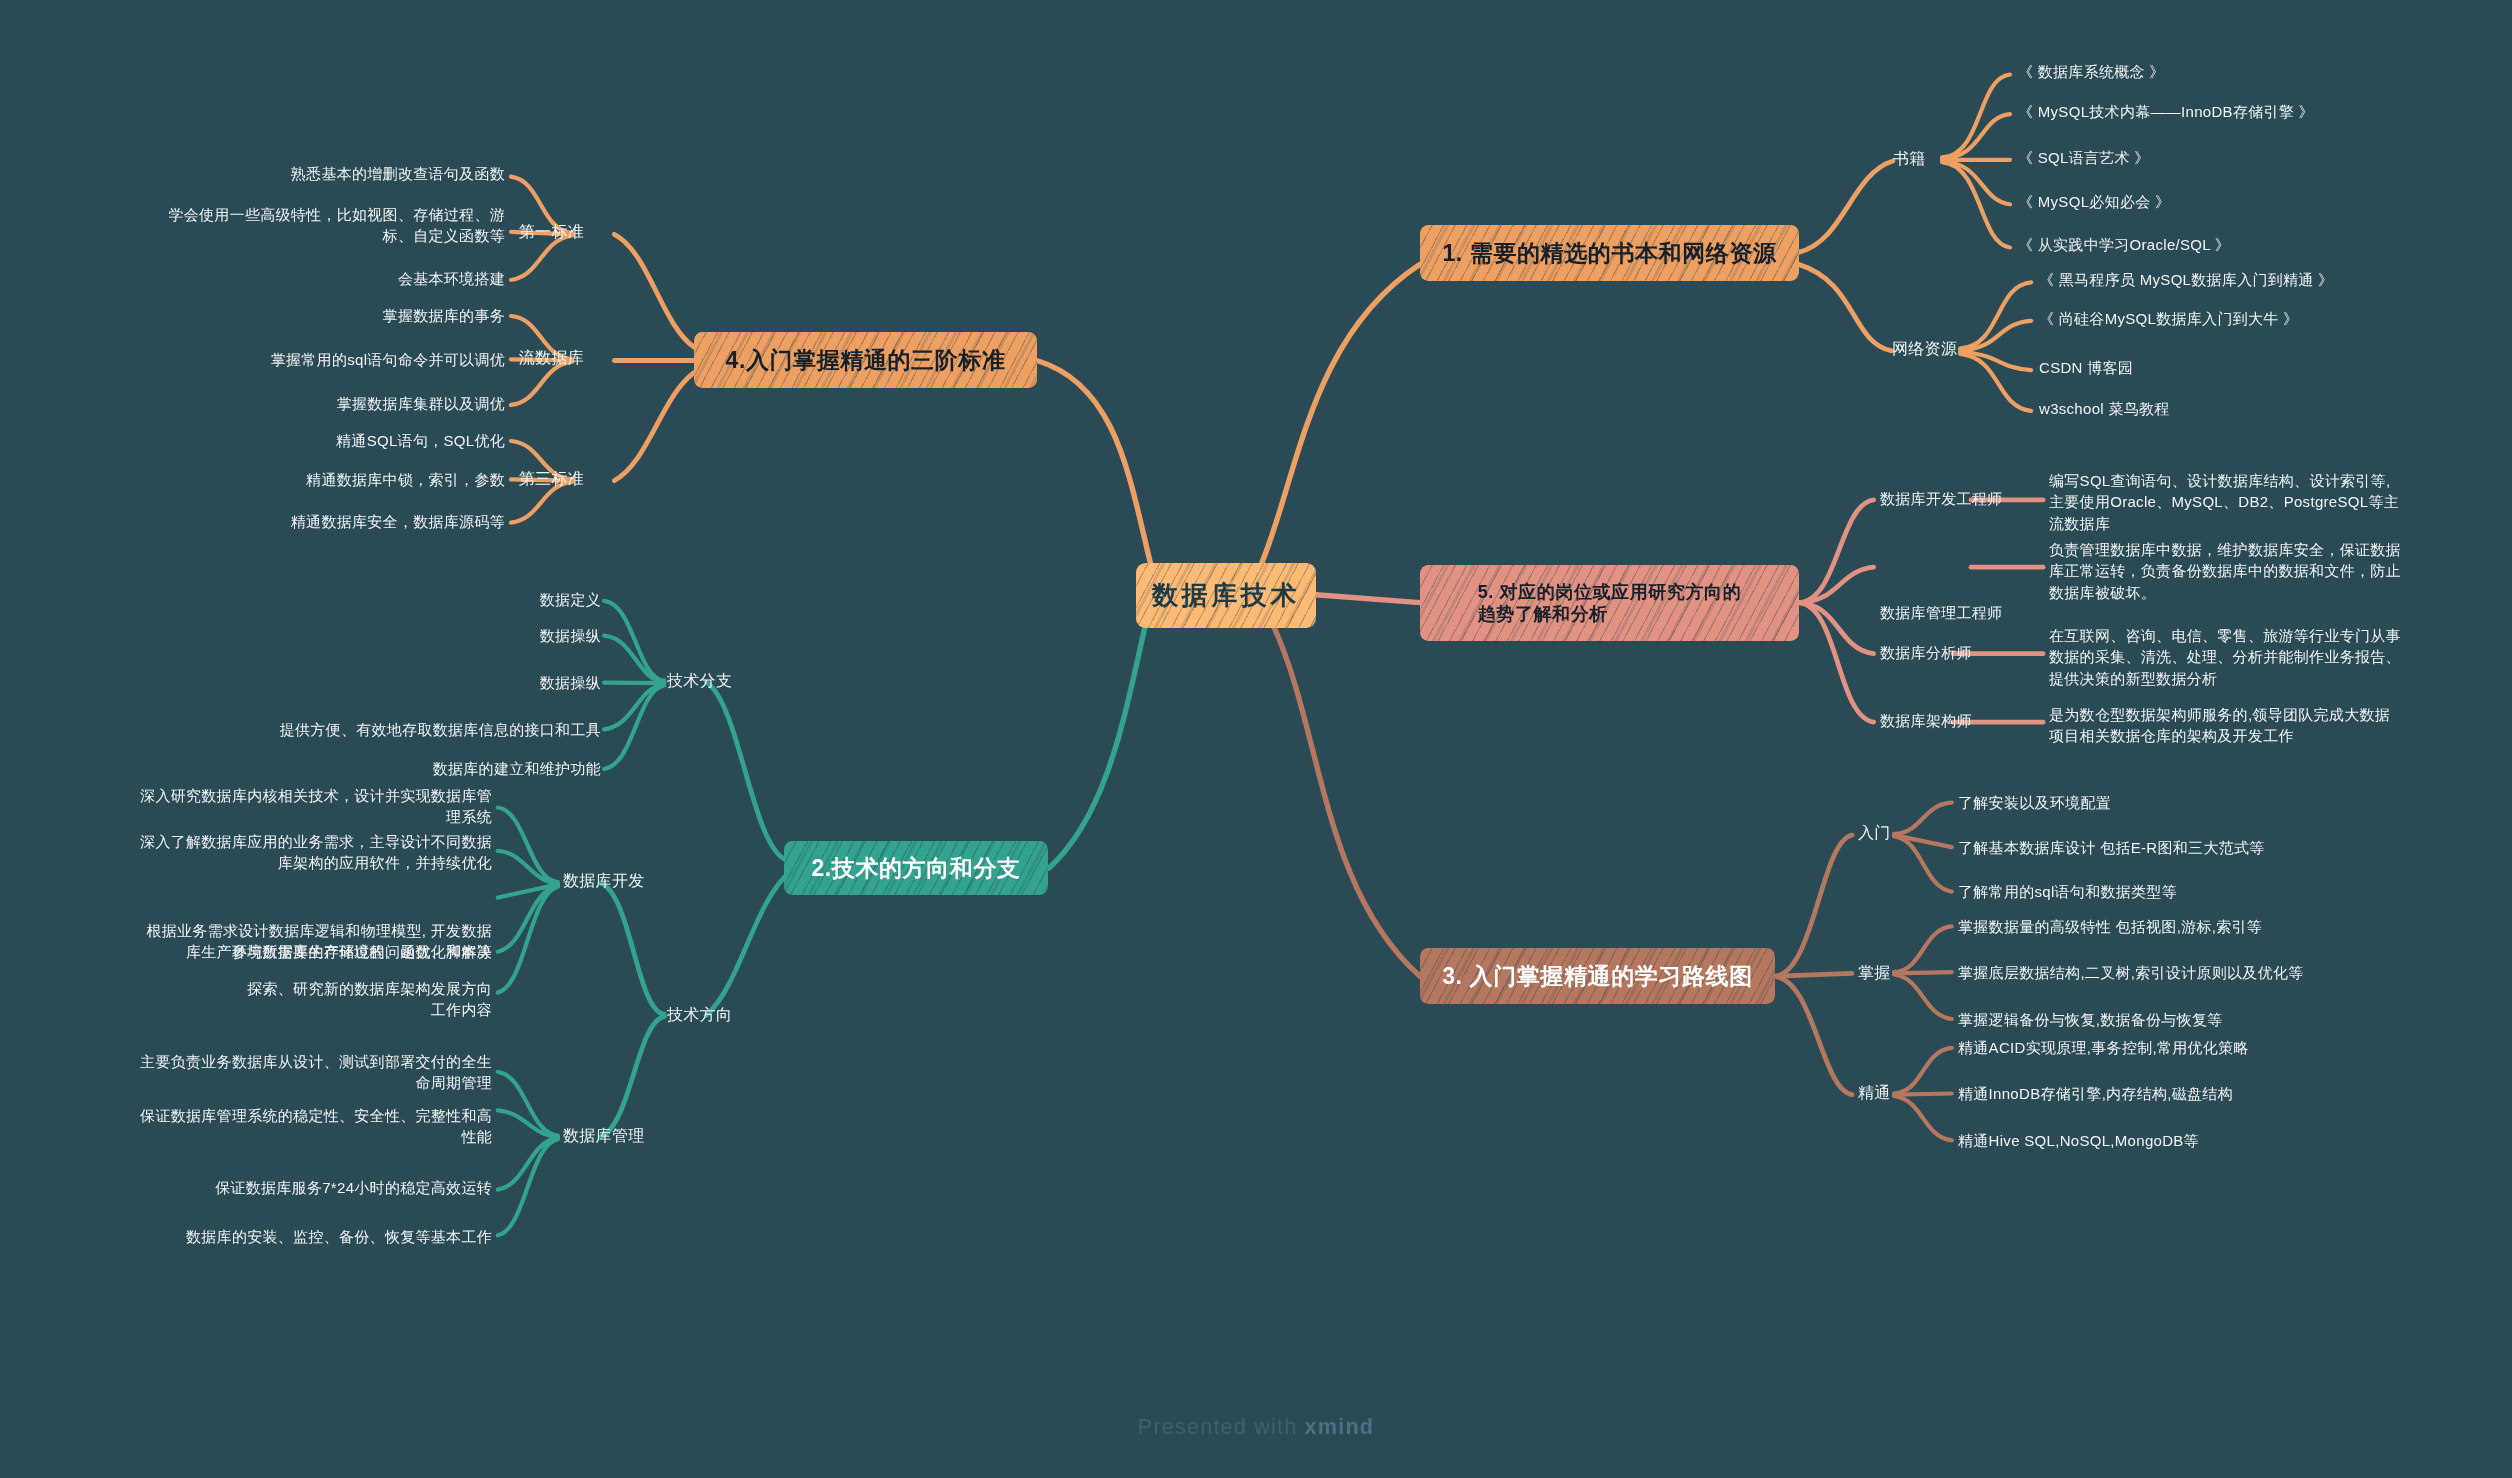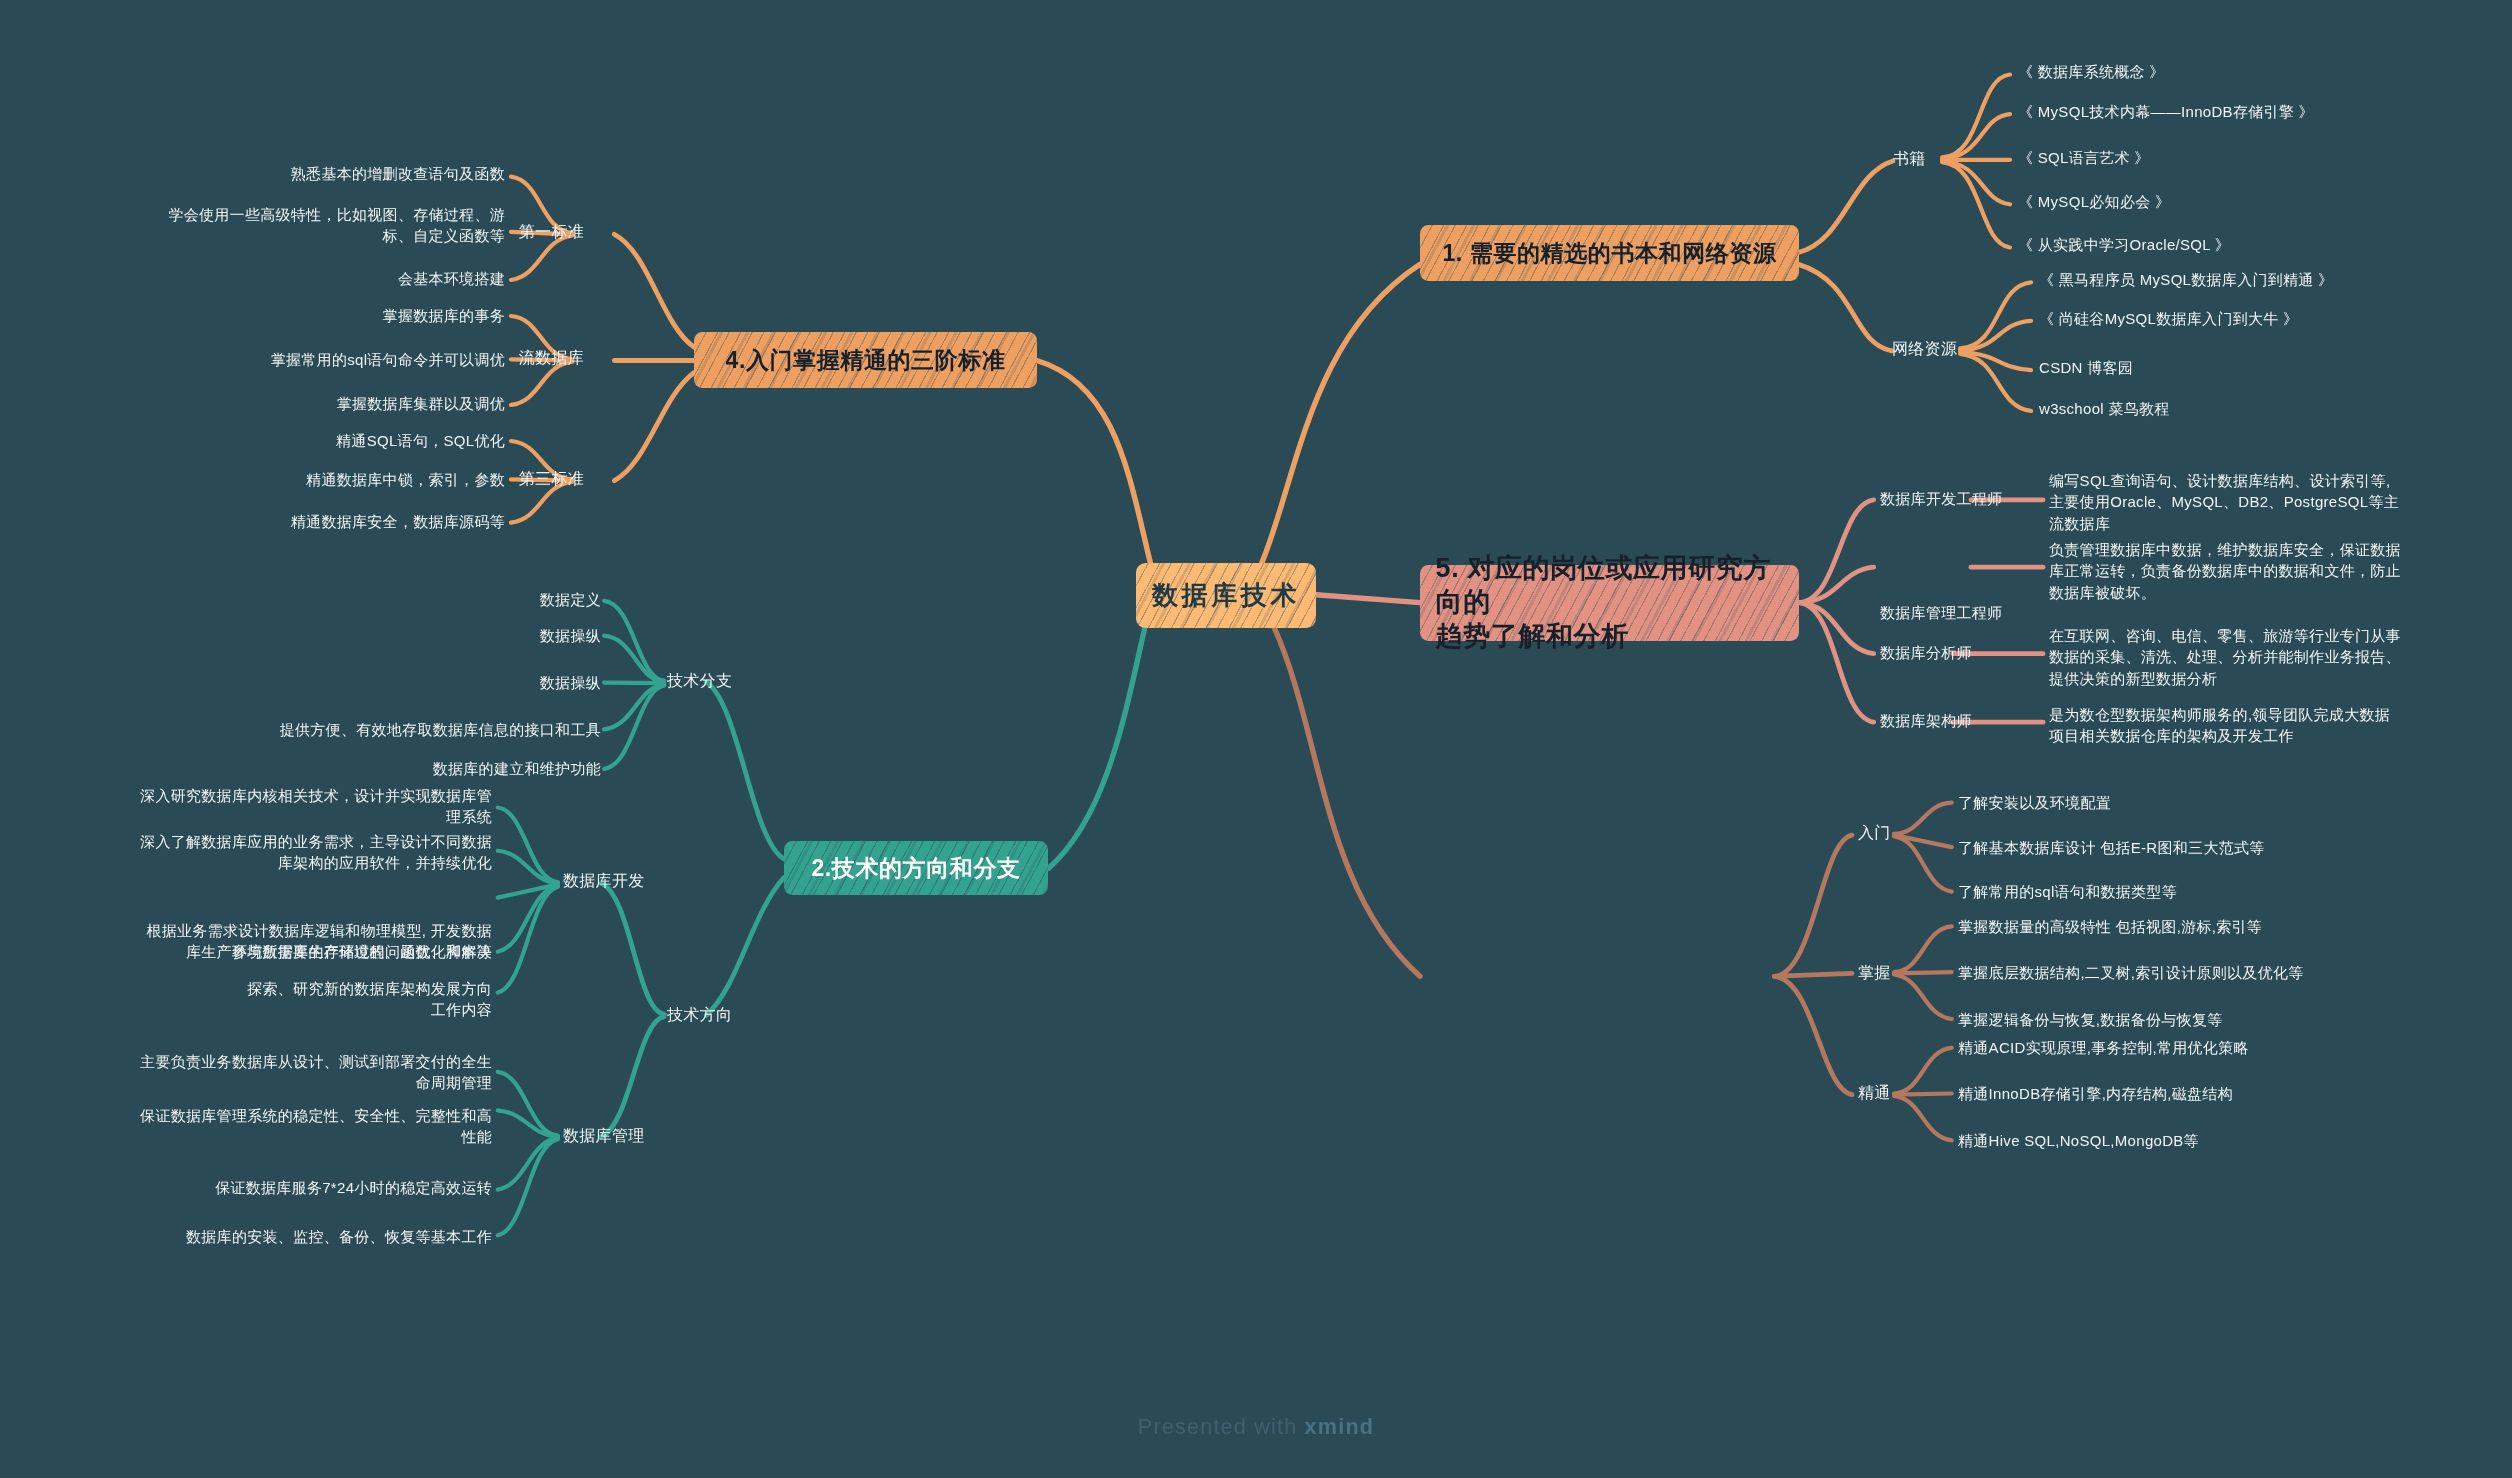--- a/index.html
+++ b/index.html
@@ -39,21 +39,21 @@
     background:#fdba74;color:#1d3b46;
     font-size:26px;font-weight:700;letter-spacing:3.6px;
     border-radius:9.6px;
   }
   #b1{
     width:379px;height:56px;left:1420px;top:225px;
     background:#eda062;color:#16202a;font-size:23px;font-weight:700;
   }
   #b5{
     width:379px;height:76px;left:1420px;top:565px;
-    background:#e29283;color:#16202a;font-size:27px;font-weight:700;
+    background:#e29283;color:#16202a;font-size:18px;font-weight:700;
   }
   #b5 .lbl{padding:0 15.6px;text-align:left;}
   #b3{
     width:355px;height:56px;left:1420px;top:948px;
     background:#b5785f;color:#ffffff;font-size:23px;font-weight:700;
   }
   #b4{
     width:343px;height:56px;left:694px;top:332px;
     background:#eda062;color:#16202a;font-size:23px;font-weight:700;
   }
@@ -186,20 +186,24 @@
     <span class="hatch"></span>
     <span class="lbl">1. 需要的精选的书本和网络资源</span>
   </div>
 
   <div class="box" id="b5">
     <span class="hatch"></span>
     <span class="lbl" style="white-space:pre-line">5. 对应的岗位或应用研究方向的
 趋势了解和分析</span>
   </div>
 
+  <div class="box" id="b3">
+    <span class="hatch"></span>
+    <span class="lbl">3. 入门掌握精通的学习路线图</span>
+  </div>
 
   <div class="box" id="b4">
     <span class="hatch"></span>
     <span class="lbl">4.入门掌握精通的三阶标准</span>
   </div>
 
   <div class="box" id="b2">
     <span class="hatch"></span>
     <span class="lbl">2.技术的方向和分支</span>
   </div>

